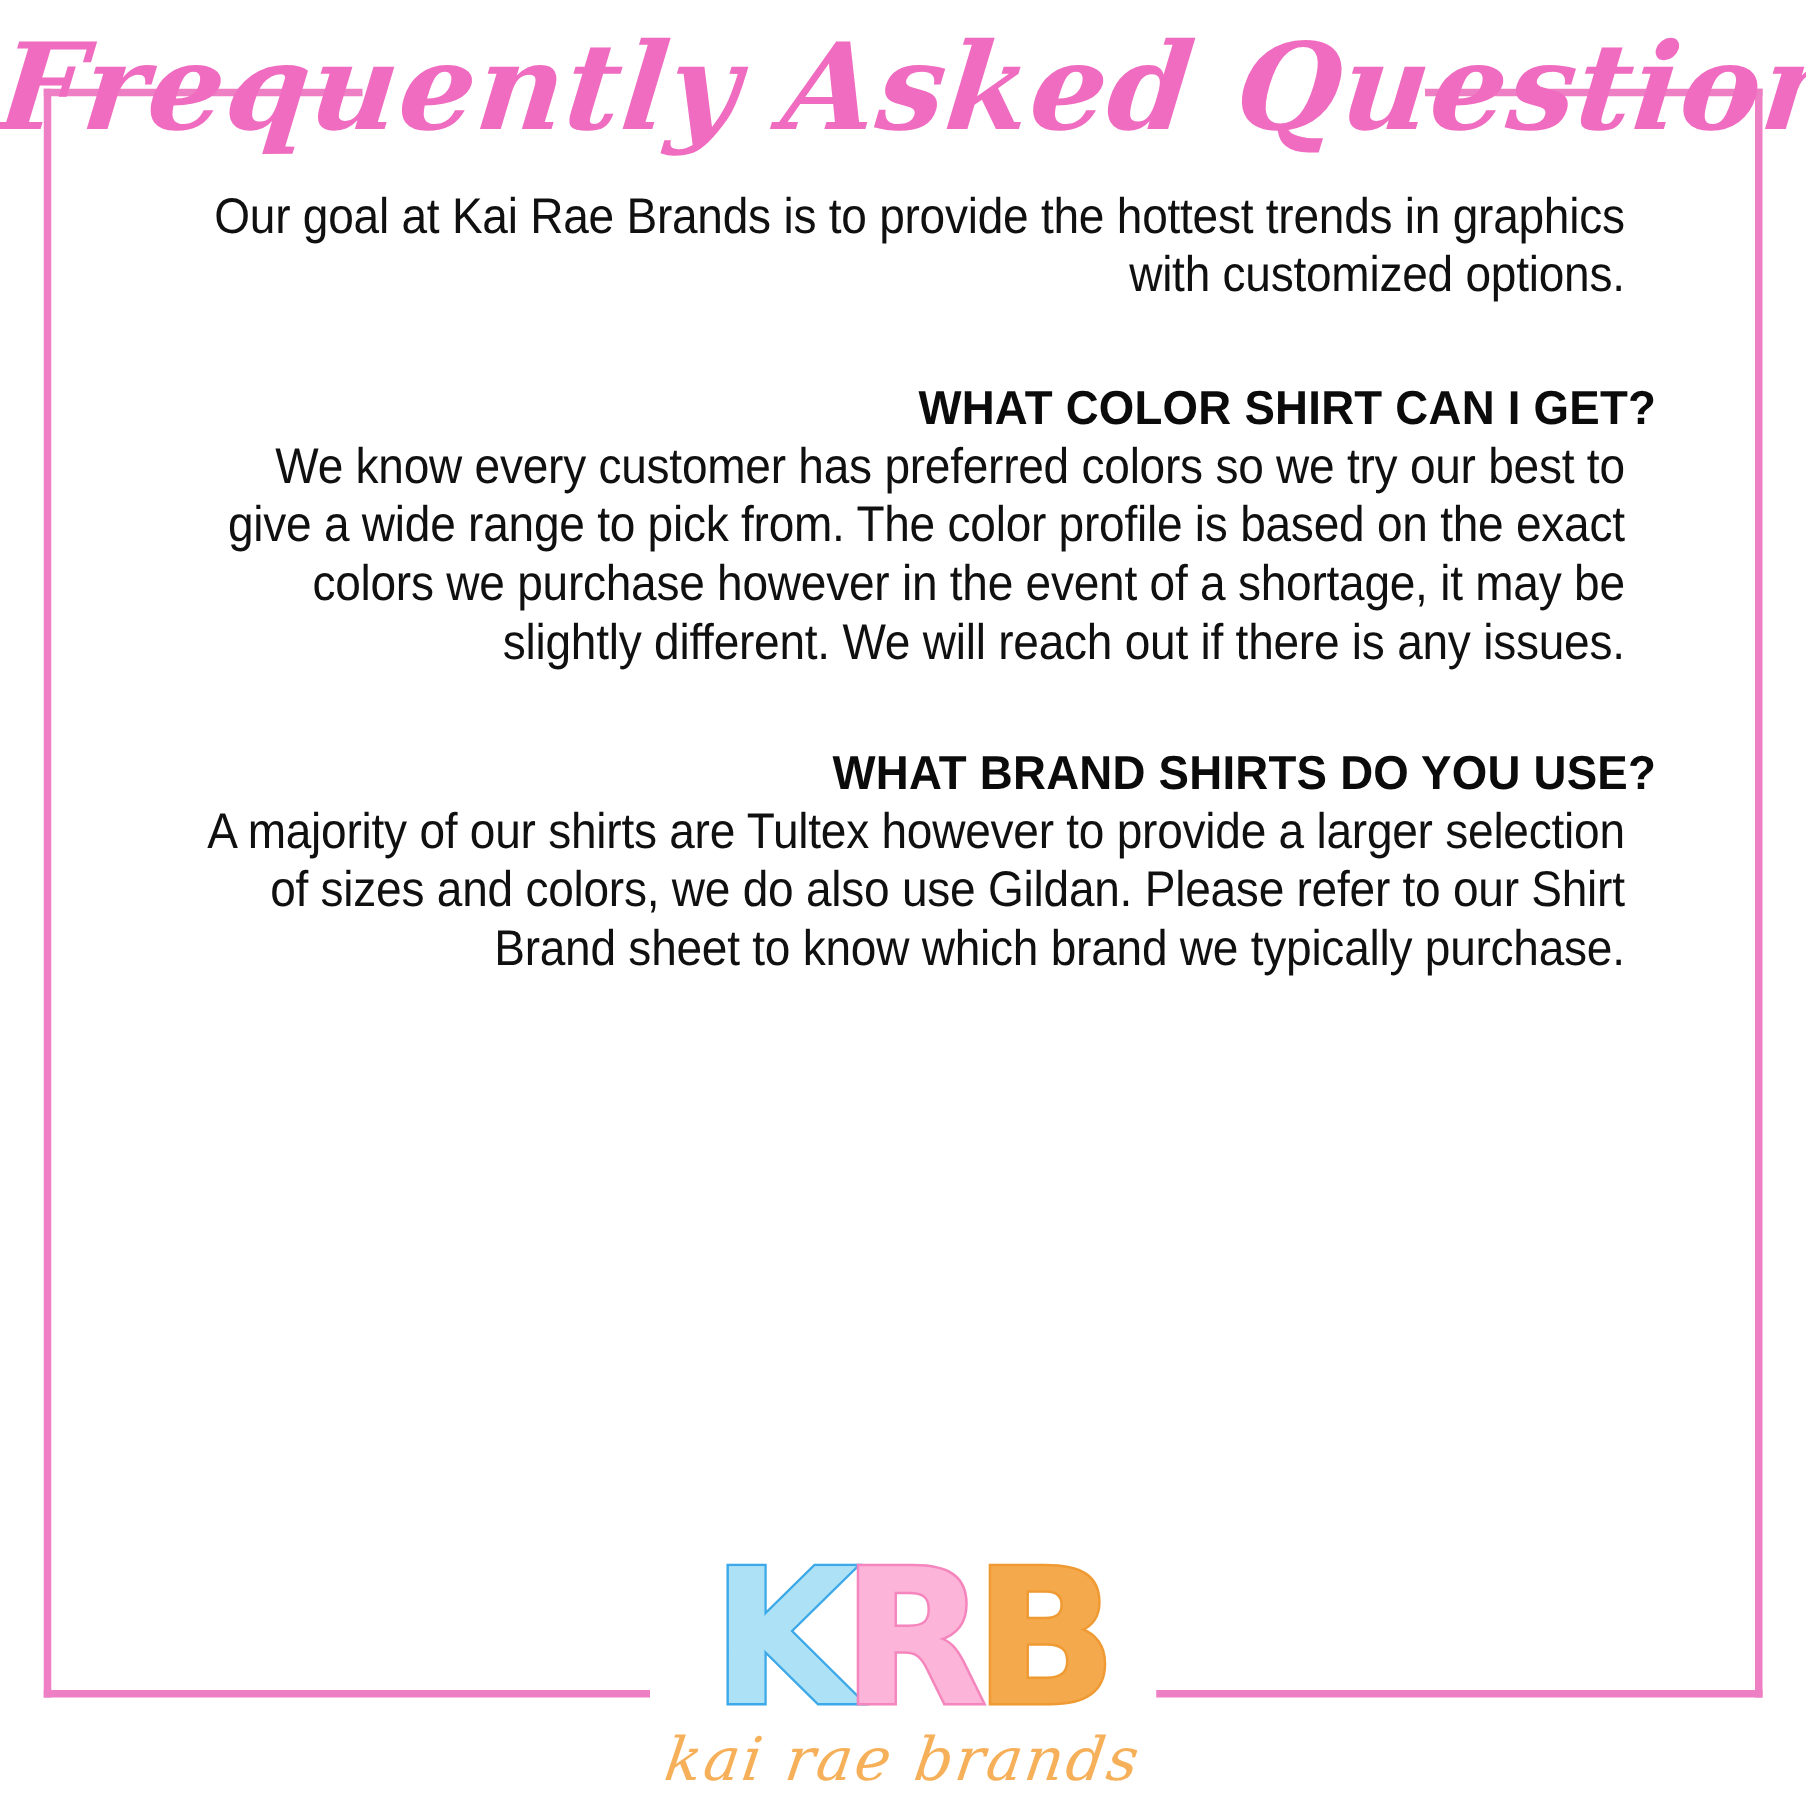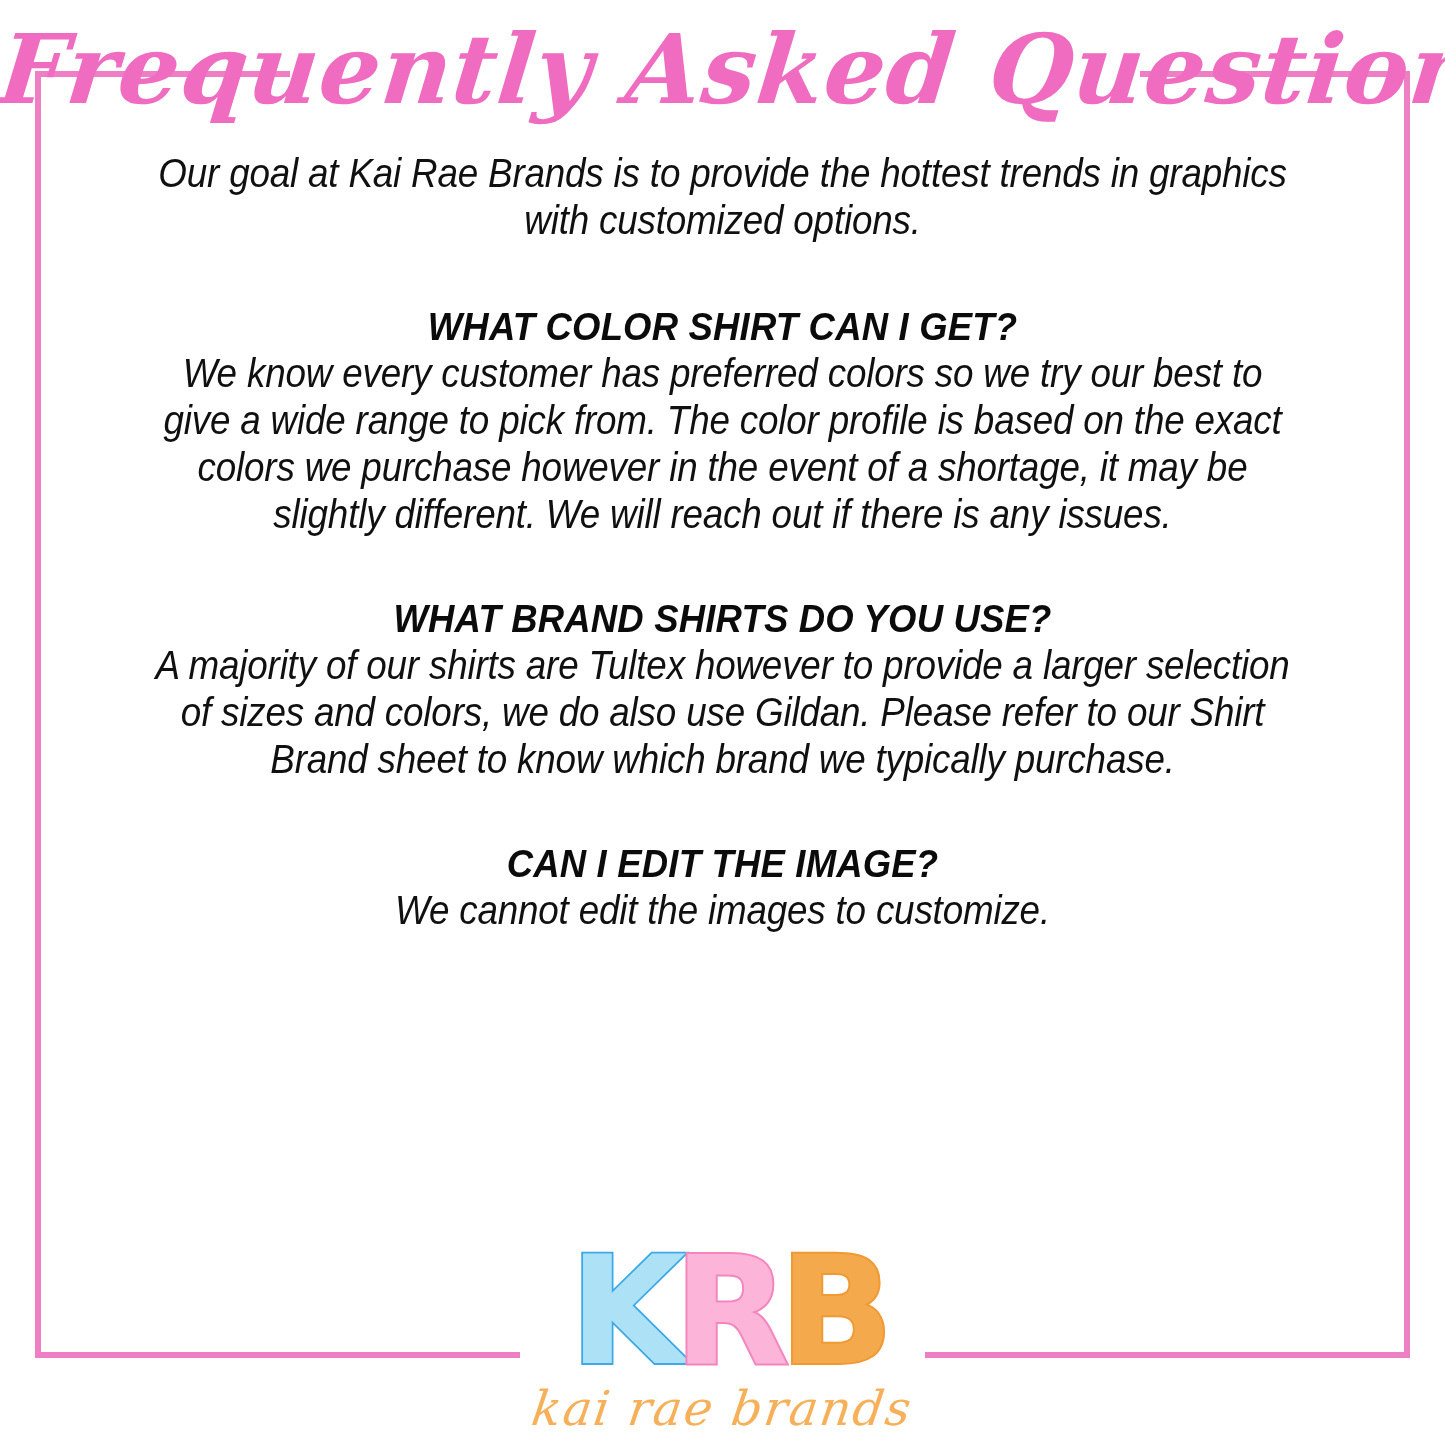--- a/index.html
+++ b/index.html
@@ -56,23 +56,22 @@
     white-space: nowrap;
     transform: skewX(-6deg);
   }
 
   
   #content {
     position: absolute;
     left: 95px;
     top: 150px;
     width: 1255px;
-    text-align: center;
+    text-align: right;
     color: #111111;
-    font-style: italic;
   }
 
   .para {
     font-family: "Liberation Sans Narrow", "Liberation Sans", sans-serif;
     font-size: 40px;
     line-height: 47px;
     font-weight: 400;
     color: #101010;
     margin: 0;
     transform: scaleX(0.92);
@@ -170,24 +169,20 @@
 
     <div class="gap-q"></div>
 
     <div class="block">
       <p class="qhead">WHAT BRAND SHIRTS DO YOU USE?</p>
       <p class="para">A majority of our shirts are Tultex however to provide a larger selection of sizes and colors, we do also use Gildan. Please refer to our Shirt Brand sheet to know which brand we typically purchase.</p>
     </div>
 
     <div class="gap-q"></div>
 
-    <div class="block">
-      <p class="qhead">CAN I EDIT THE IMAGE?</p>
-      <p class="para">We cannot edit the images to customize.</p>
-    </div>
 
     <div class="gap-q"></div>
 
 
   </div>
 
   <div id="logo">
     <div id="logo-letters">
       <span class="logo-letter k-letter">K</span><span class="logo-letter r-letter">R</span><span class="logo-letter b-letter">B</span>
     </div>

